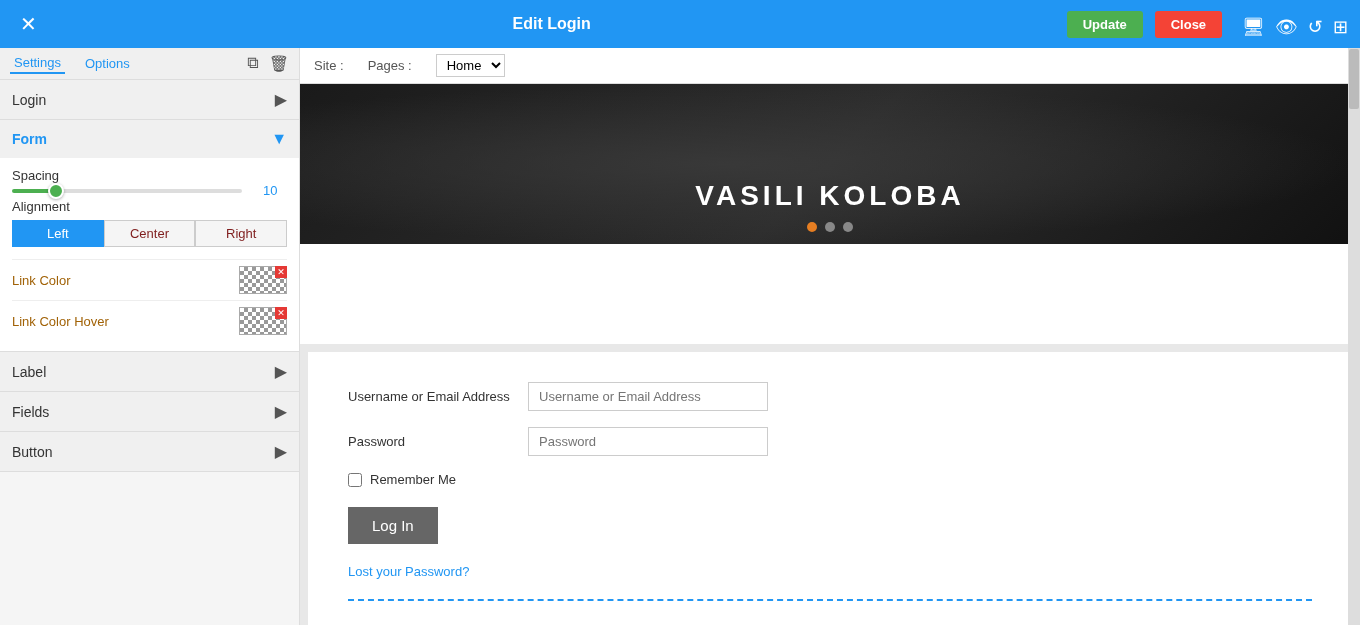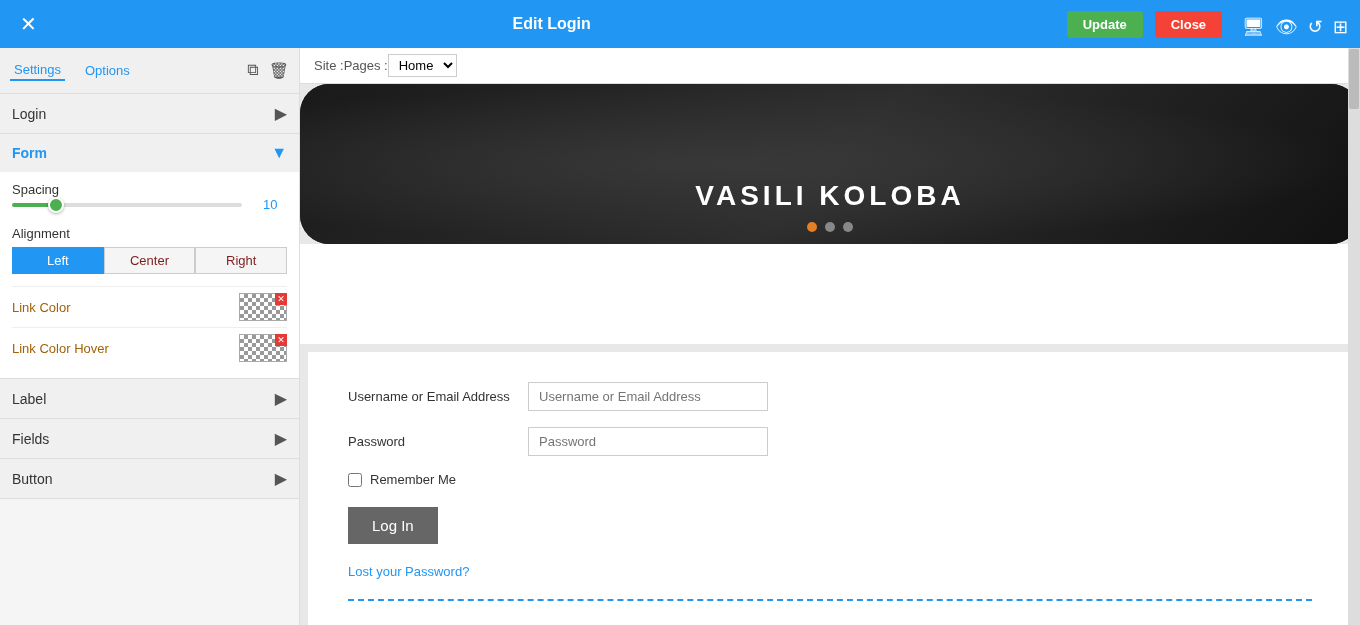--- a/index.html
+++ b/index.html
@@ -71,21 +71,21 @@
     .site-bar {
       position: fixed;
       top: 48px; left: 300px; right: 0;
       height: 36px;
       background: #fff;
       display: flex;
       align-items: center;
       padding: 0 14px;
       border-bottom: 1px solid #ddd;
       z-index: 99;
-      gap: 0;
+      gap: 24px;
     }
     .site-bar span { color: #555; font-size: 13px; }
     .site-bar select {
       border: 1px solid #ccc;
       padding: 2px 6px;
       font-size: 13px;
       background: #fff;
     }
 
     
@@ -99,21 +99,21 @@
       overflow-y: auto;
       z-index: 98;
     }
 
     
     .sidebar-tabs {
       display: flex;
       align-items: center;
       background: #f0f0f0;
       border-bottom: 1px solid #ddd;
-      padding: 12px 10px;
+      padding: 5px 10px;
       gap: 16px;
     }
     .sidebar-tab {
       font-size: 13px;
       color: #2196f3;
       cursor: pointer;
       padding: 2px 4px;
     }
     .sidebar-tab.active {
       border-bottom: 2px solid #2196f3;
@@ -158,21 +158,21 @@
     .spacing-label {
       font-size: 13px;
       color: #333;
       margin-bottom: 0;
       font-weight: 500;
     }
     .spacing-row {
       display: flex;
       align-items: center;
       gap: 21px;
-      margin-bottom: 14px;
+      margin-bottom: 1px;
     }
     .spacing-slider {
       flex: 1;
       height: 4px;
       -webkit-appearance: none;
       background: linear-gradient(to right, #4caf50 0%, #4caf50 18%, #ddd 18%);
       border-radius: 2px;
       cursor: pointer;
     }
     .spacing-slider::-webkit-slider-thumb {
@@ -283,21 +283,20 @@
       width: 100%;
       height: 160px;
       background: #1a1a1a;
       display: flex;
       flex-direction: column;
       align-items: center;
       justify-content: flex-end;
       padding-bottom: 12px;
       position: relative;
       overflow: hidden;
-      border-radius: 29px;
     }
     .hero-banner-bg {
       position: absolute;
       top: 0; left: 0; right: 0; bottom: 0;
       background:
         radial-gradient(ellipse at 40% 50%, rgba(60,60,60,0.8) 0%, transparent 70%),
         linear-gradient(135deg, #1a1a1a 0%, #2d2d2d 50%, #111 100%);
     }
     .hero-title {
       position: relative;

